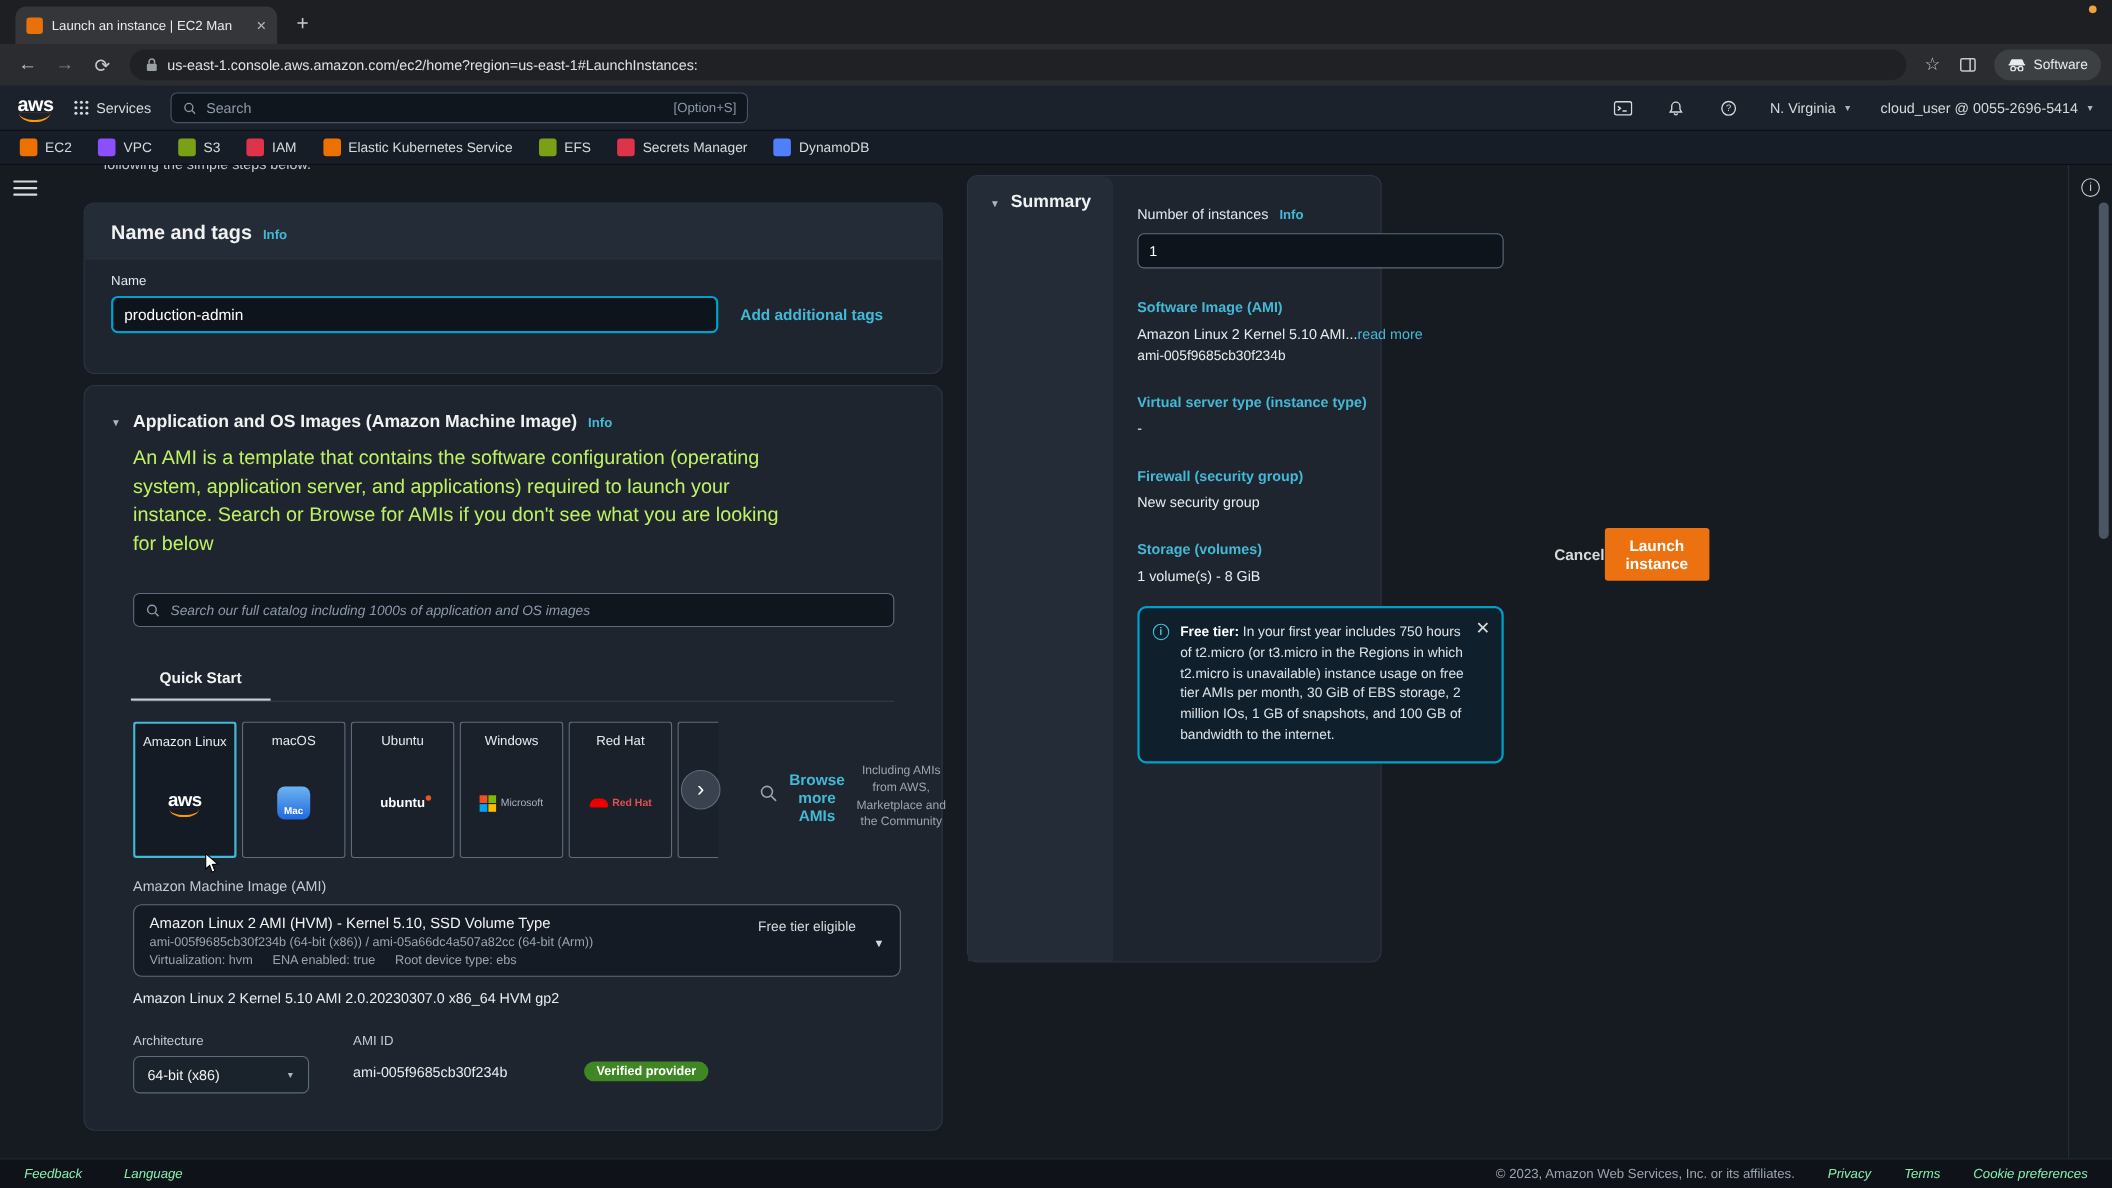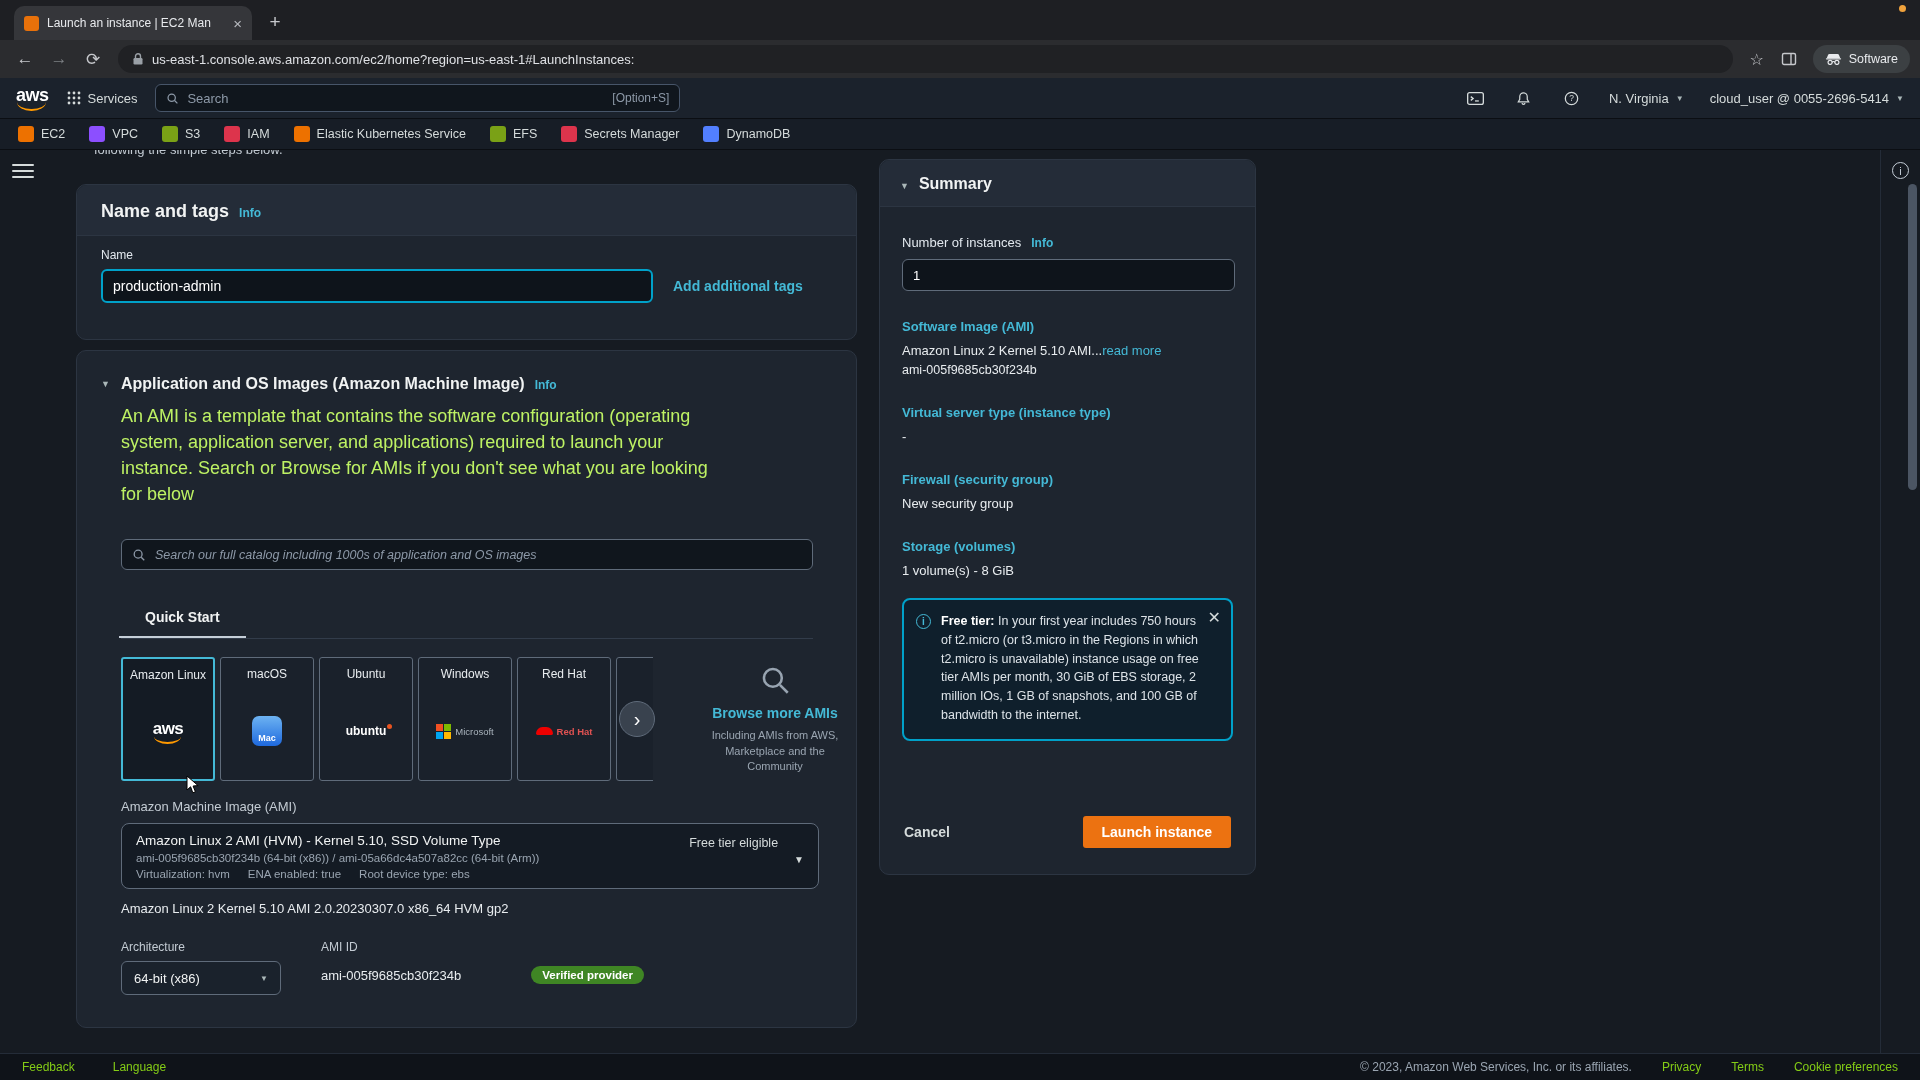--- a/index.html
+++ b/index.html
@@ -92,21 +92,21 @@
   .ubuntu-dot { position:absolute; right:-6px; top:0; width:5px; height:5px; border-radius:50%; background:#e95420; }
   .ms-logo { display:flex; align-items:center; gap:4px; }
   .ms-squares { display:grid; grid-template-columns:7px 7px; grid-template-rows:7px 7px; gap:1px; }
   .ms-squares i:nth-child(1){background:#f25022;} .ms-squares i:nth-child(2){background:#7fba00;}
   .ms-squares i:nth-child(3){background:#00a4ef;} .ms-squares i:nth-child(4){background:#ffb900;}
   .ms-text { color:#aab4bd; font-size:9.5px; }
   .rh-logo { display:flex; align-items:center; gap:4px; }
   .rh-hat { width:17px; height:8px; background:#e00; border-radius:9px 9px 2px 2px; }
   .rh-text { color:#e05252; font-size:9.5px; font-weight:700; }
   .cards-next { position:absolute; left:498px; top:44px; width:36px; height:36px; border-radius:50%; background:#39424e; border:1px solid #5f6b7a; color:#fff; font-size:20px; line-height:1; display:flex; align-items:center; justify-content:center; cursor:pointer; }
-  .browse-box { margin-left:36px; width:172px; display:flex; flex-direction:column; align-items:center; text-align:center; padding-top:6px; }
+  .browse-box { margin-left:36px; width:172px; display:flex; flex-direction:row; align-items:center; text-align:center; padding-top:6px; }
   .browse-box svg { width:34px; height:34px; color:#98a4b1; }
   .browse-link { margin-top:8px; color:#44b9d6; font-size:14px; font-weight:700; text-decoration:none; cursor:pointer; }
   .browse-sub { margin-top:7px; color:#9aa5b1; font-size:11px; line-height:1.4; width:150px; }
   .sel-label { margin-top:18px; color:#c3cbd3; font-size:13px; }
   .ami-select { margin-top:9px; width:698px; height:66px; background:#141b24; border:1px solid #5f6b7a; border-radius:8px; display:flex; align-items:stretch; padding:9px 14px; cursor:pointer; }
   .ami-sel-left { flex:1; }
   .ami-sel-title { color:#f1f3f3; font-size:13.5px; }
   .ami-sel-ids { margin-top:4px; color:#9aa5b1; font-size:11.5px; }
   .ami-sel-meta { margin-top:4px; color:#9aa5b1; font-size:11.5px; display:flex; gap:18px; }
   .ami-sel-right { display:flex; align-items:flex-start; gap:16px; padding-top:3px; }
@@ -115,21 +115,21 @@
   .desc-label { margin-top:30px; color:#c3cbd3; font-size:13px; }
   .desc-value { margin-top:12px; color:#e8ecef; font-size:13px; }
   .arch-row { margin-top:24px; display:flex; gap:40px; }
   .arch-col .field-label, .amiid-col .field-label { color:#c3cbd3; }
   .arch-select { width:160px; height:34px; background:#1a222c; border:1px solid #5f6b7a; border-radius:6px; display:flex; align-items:center; justify-content:space-between; padding:0 12px; color:#f1f3f3; font-size:13px; cursor:pointer; }
   .amiid-row { display:flex; align-items:center; gap:70px; margin-top:12px; }
   .amiid-val { color:#e8ecef; font-size:13px; }
   .badge { background:#3f8624; color:#fff; font-size:11.5px; font-weight:700; padding:3px 11px; border-radius:11px; }
 
   
-  .summary { left:879px; top:9px; width:377px; height:716px; display:flex; flex-direction:column; }
+  .summary { left:879px; top:9px; width:377px; height:716px; display:flex; flex-direction:row; }
   .sum-hd { padding:15px 20px 13px; background:#242c38; border-bottom:1px solid #2c3542; border-radius:10px 10px 0 0; }
   .sum-title { color:#f1f3f3; font-size:16px; font-weight:700; margin-left:10px; }
   .sum-body { padding:26px 22px 0; flex:1; }
   .sum-field-label { color:#e2e8ee; font-size:13px; }
   .num-input { margin-top:8px; width:333px; height:32px; background:#0e141b; border:1px solid #5f6b7a; border-radius:6px; color:#fff; font-size:13px; padding:0 10px; outline:none; font-family:inherit; }
   .sum-link { display:block; color:#44b9d6; font-size:13px; font-weight:700; text-decoration:none; margin-top:28px; cursor:pointer; }
   .sum-val { color:#e8ecef; font-size:13px; margin-top:9px; }
   .sum-val .teal-inline { color:#44b9d6; cursor:pointer; }
   .sum-sub { color:#e8ecef; font-size:12.5px; margin-top:5px; }
   .freetier-box { margin-top:20px; border:2px solid #00a1c9; background:#0f1f2c; border-radius:8px; padding:12px 12px 14px 12px; display:flex; gap:10px; position:relative; }
@@ -145,21 +145,21 @@
   .right-rail { position:absolute; right:0; top:0; bottom:0; width:40px; border-left:1px solid #242c38; }
   .rail-info { position:absolute; top:12px; left:11px; width:17px; height:17px; border:1.5px solid #c5ced8; border-radius:50%; color:#c5ced8; font-size:11px; display:flex; align-items:center; justify-content:center; cursor:pointer; }
   .scroll-thumb { position:absolute; right:3px; top:34px; width:9px; height:306px; background:#4b5563; border-radius:5px; }
   .cursor { position:absolute; left:186px; top:625px; width:15px; height:20px; }
 
   
   .footer { height:27px; background:#0f1319; border-top:1px solid #242c38; display:flex; align-items:center; padding:0 22px; font-size:12px; color:#d5dbdb; position:relative; z-index:10; }
   .footer .left { display:flex; gap:38px; }
   .footer .right { margin-left:auto; display:flex; gap:30px; align-items:center; }
   .copyright { color:#9aa5b1; }
-  .foot-link { color:#84cc16; text-decoration:none; cursor:pointer; }
+  .foot-link { color:#86efac; text-decoration:none; cursor:pointer;font-style:italic; }
 </style>
 </head>
 <body>
 
 <div class="screen">
 
   <div class="tabbar">
     <div class="tab">
       <span class="favicon"></span>
       <span class="tab-title">Launch an instance | EC2 Man</span>

